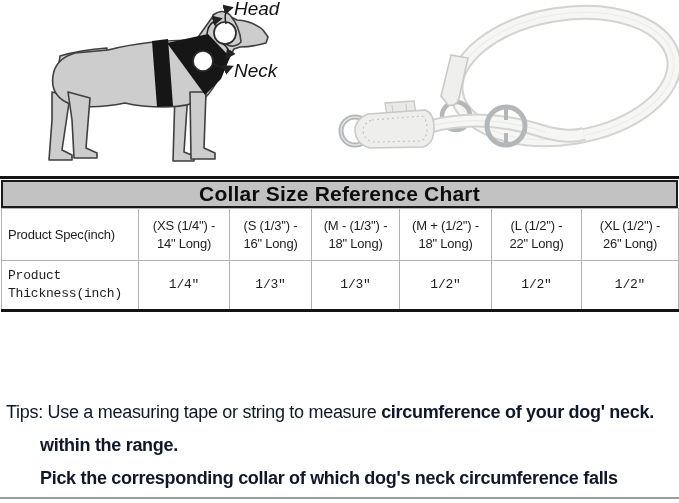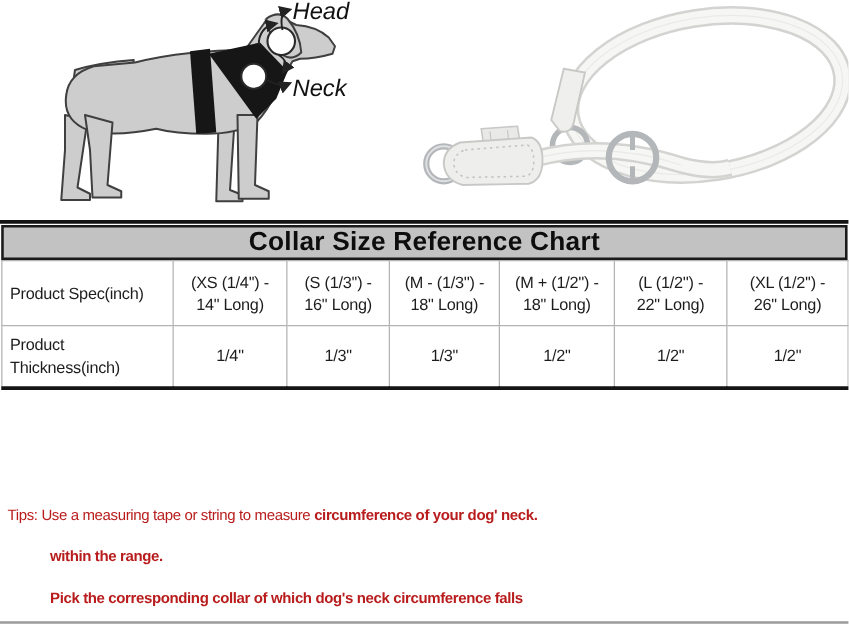--- a/index.html
+++ b/index.html
@@ -24,26 +24,26 @@
     font-size:13px; color:#1d1d1d; letter-spacing:-0.2px;
   }
   table.size-table td, table.size-table th {
     border:1px solid #b3b3b3; font-weight:normal; text-align:center;
     vertical-align:middle; padding:0; line-height:1.35; overflow:hidden;
   }
   table.size-table { border-bottom:3px solid #141414; }
   table.size-table .rowlabel { text-align:left; padding-left:6px; }
   table.size-table .h2 span { display:block; }
   tr.r-head  { height:52px; }
-  tr.r-thick { height:50px; }
+  tr.r-thick { height:50px;font-family:Liberation Mono, monospace; }
   tr.r-circ  { height:50px; }
 
   .tips {
     position:absolute; left:6px; top:396px; width:672px;
-    font-size:12px; line-height:33px; color:#b91c1c; letter-spacing:-0.3px;
+    font-size:18px; line-height:33px; color:#0f172a; letter-spacing:-0.3px;
     white-space:nowrap;
   }
   .tips .indent { padding-left:34px; }
   .tips b { font-weight:bold; }
   .bottom-rule { position:absolute; left:0; top:497px; width:679px; height:2px; background:#9b9b9b; }
   svg text { font-family:"Liberation Sans", sans-serif; }
 </style>
 </head>
 <body>
 

